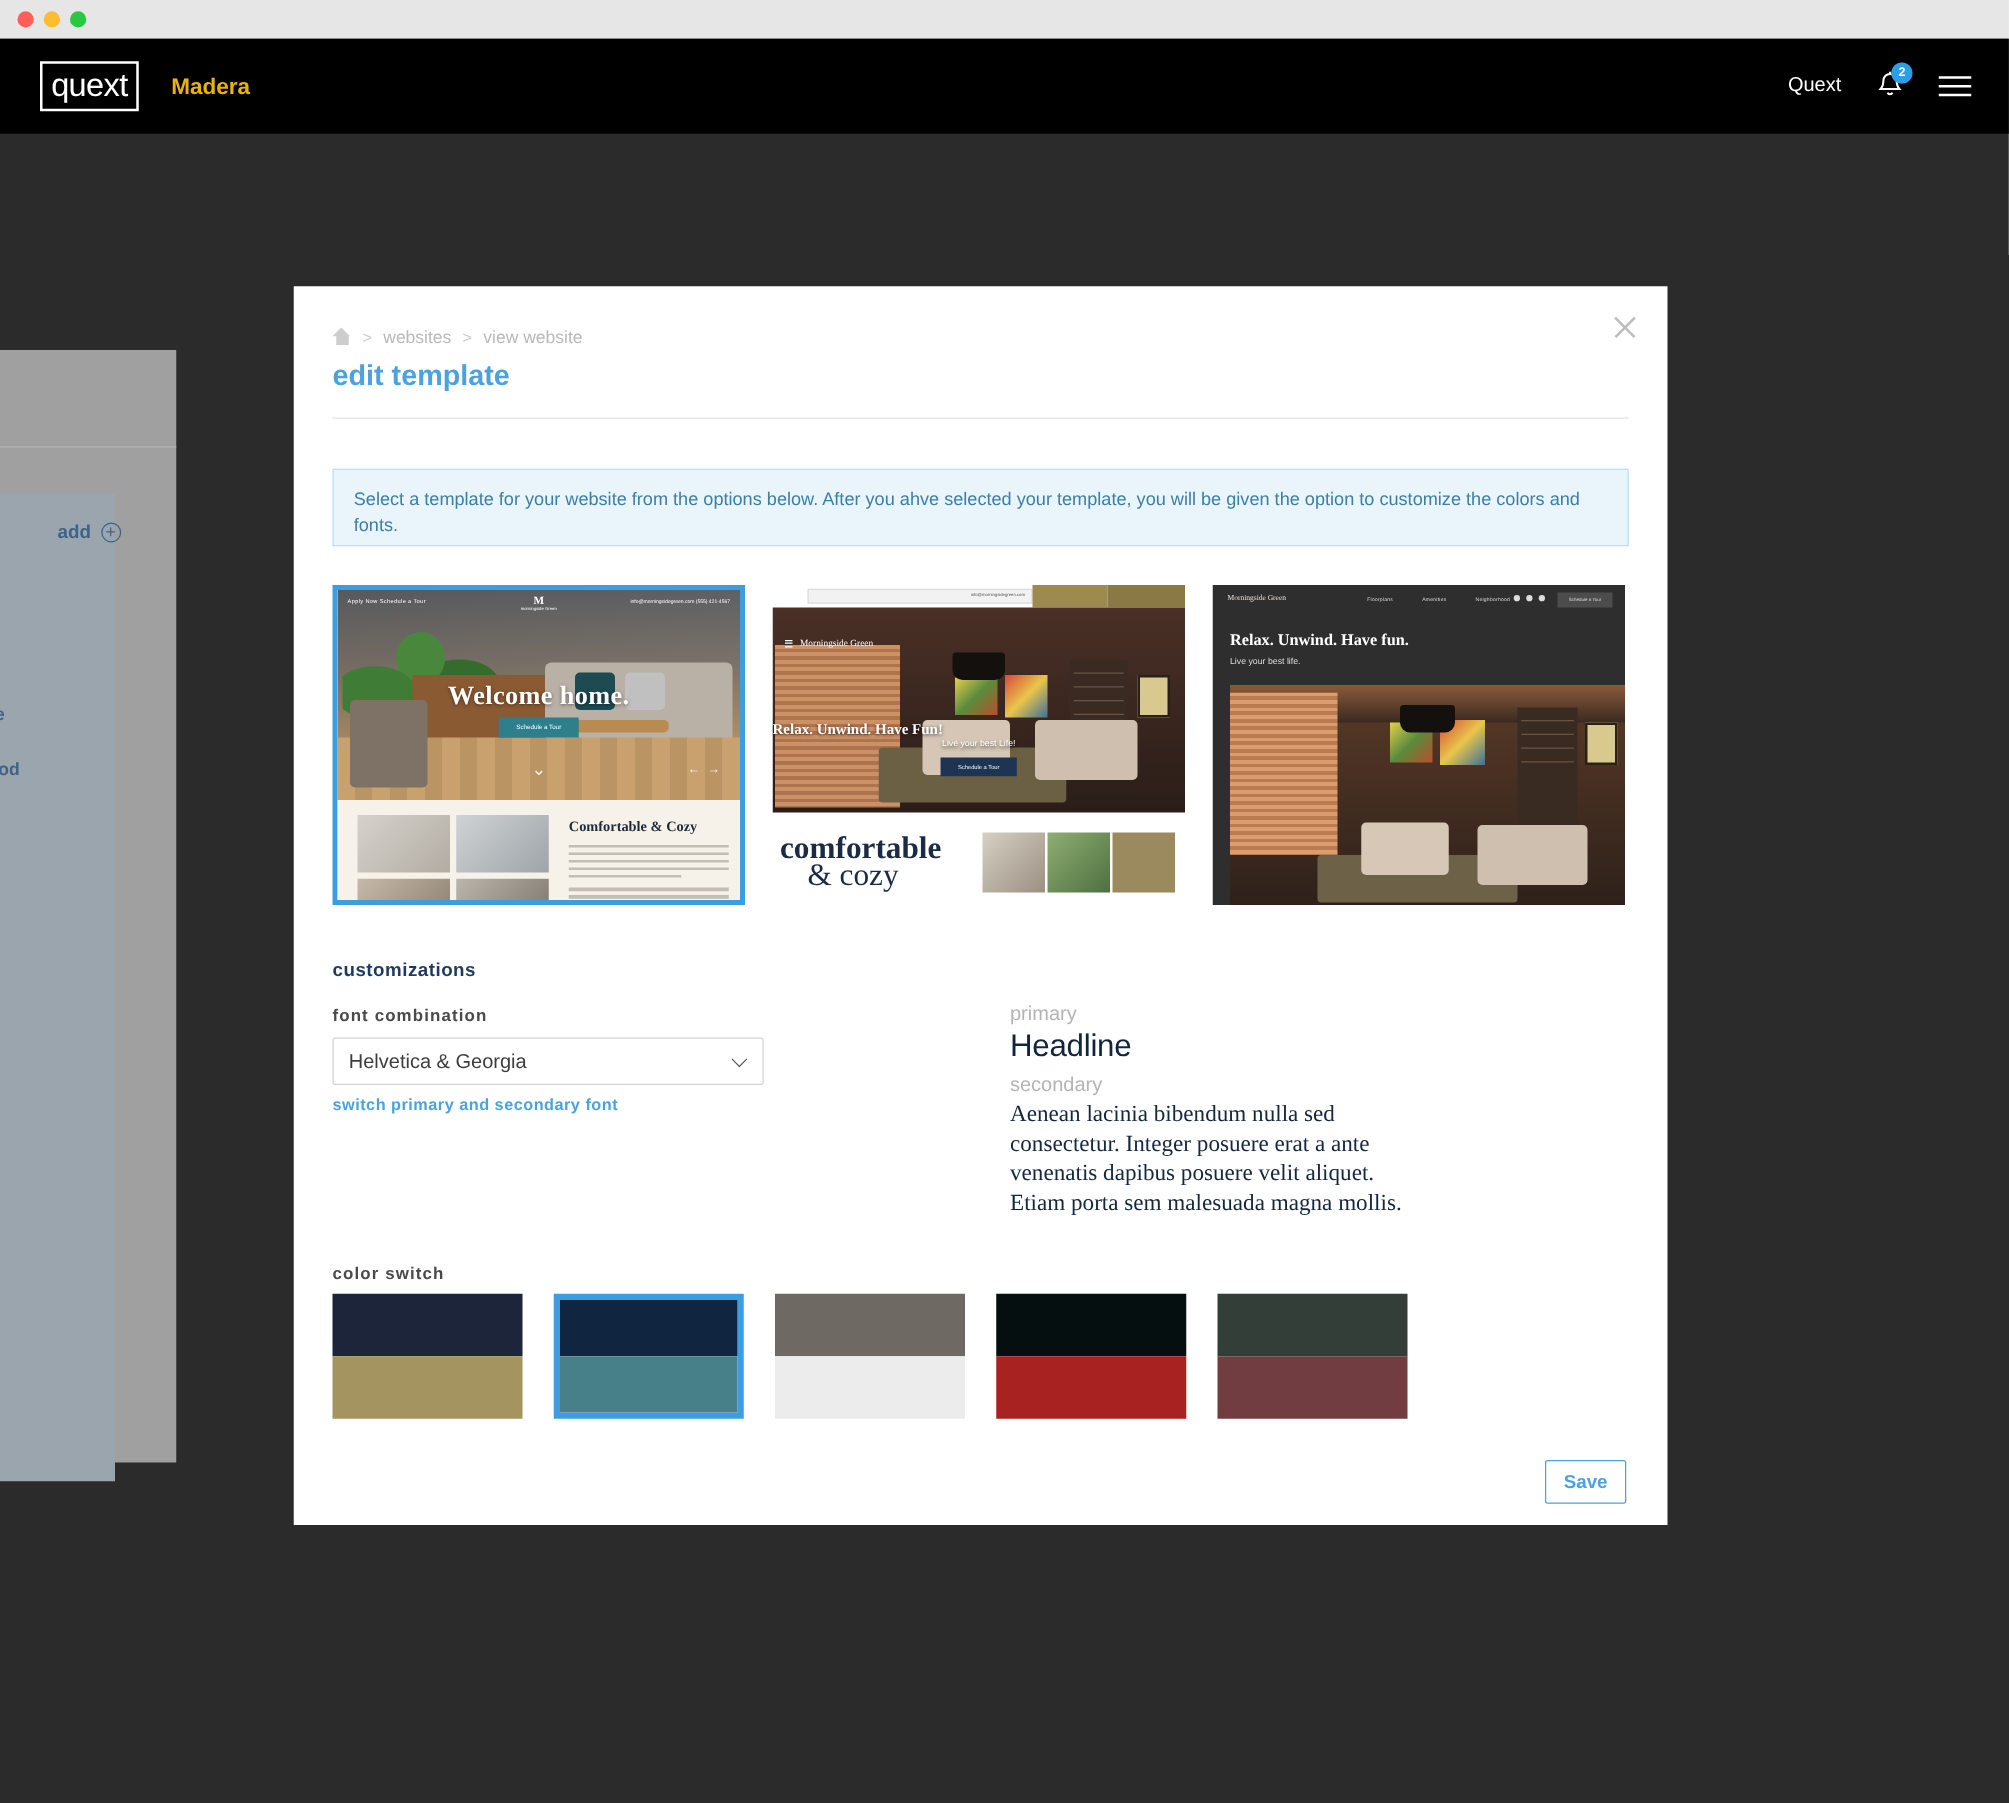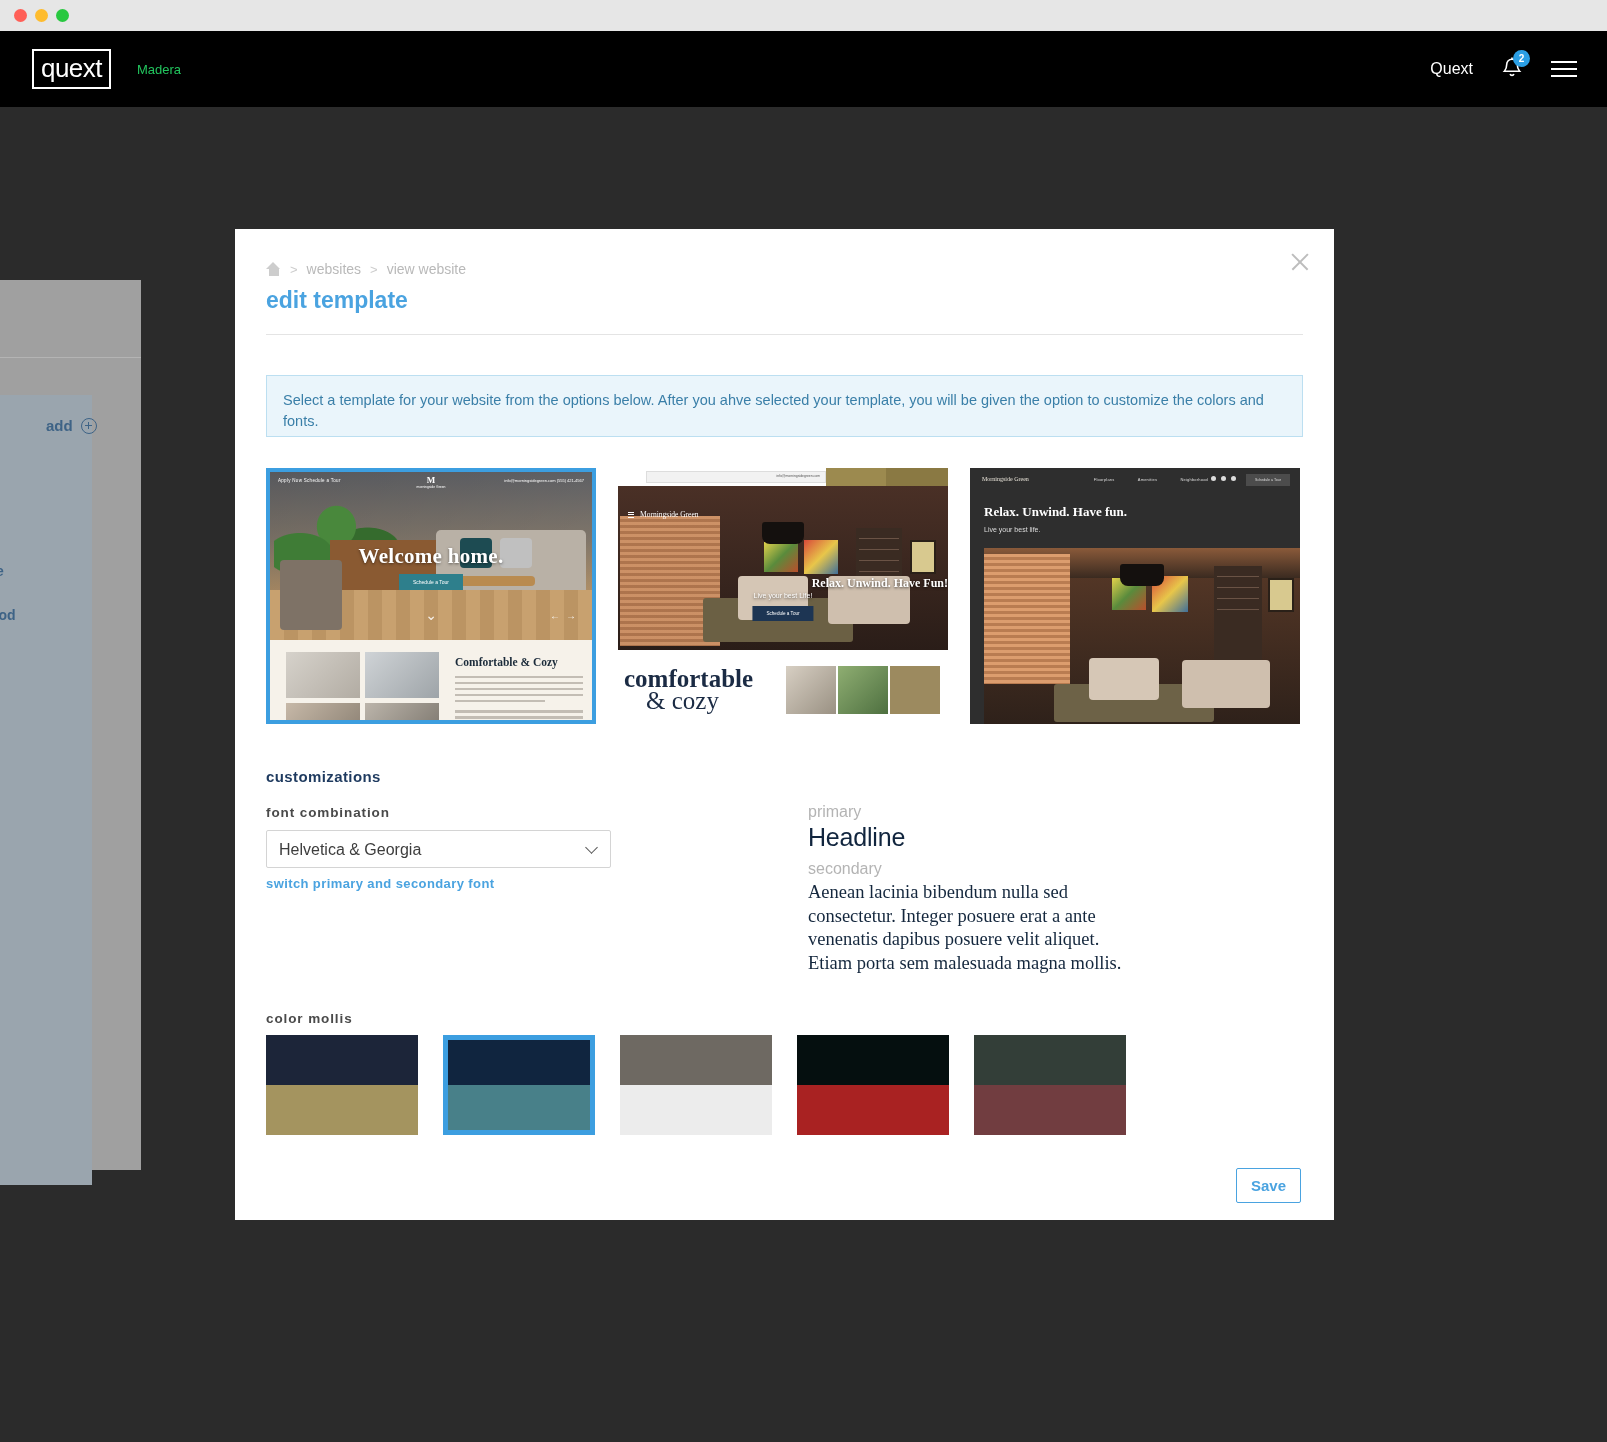--- a/index.html
+++ b/index.html
@@ -39,21 +39,21 @@
     border: 2px solid #ffffff;
     position: relative;
     display: flex; align-items: center; justify-content: center;
   }
   #brand-logo span {
     color: #ffffff; font-size: 26px; letter-spacing: -0.5px;
     font-family: "Liberation Sans", sans-serif;
     position: relative; top: -1px;
   }
   #brand-property {
-    margin-left: 26px; color: #22c55e; font-size: 13px;
+    margin-left: 26px; color: #eab308; font-size: 18px; font-weight: bold;
   }
   #nav-right {
     margin-left: auto; margin-right: 30px;
     display: flex; align-items: center; gap: 28px;
   }
   #nav-user { color: #ffffff; font-size: 16px; }
   #bell-wrap { position: relative; width: 22px; height: 26px; }
   #notif-badge {
     position: absolute; right: -7px; top: -6px;
     width: 17px; height: 17px; border-radius: 50%;
@@ -230,21 +230,21 @@
     background: repeating-linear-gradient(to bottom,#d99a6c 0 3px,#b87b51 3px 6px); opacity: .92; }
   .t1-rug { position: absolute; left: 85px; bottom: 8px; width: 150px; height: 44px; background: #6b6044; border-radius: 3px; }
   .t1-sofa1 { position: absolute; left: 120px; bottom: 30px; width: 70px; height: 44px; background: #d5c6b5; border-radius: 4px; }
   .t1-sofa2 { position: absolute; right: 38px; bottom: 26px; width: 82px; height: 48px; background: #cfbfae; border-radius: 4px; }
   .t1-lamp { position: absolute; left: 50%; top: 36px; transform: translateX(-50%); width: 42px; height: 22px; background: #14100e; border-radius: 3px 3px 8px 8px; }
   .t1-art1 { position: absolute; left: 146px; top: 56px; width: 34px; height: 30px; background: linear-gradient(135deg,#e3d24c,#5a8b3c,#bb4e2c); }
   .t1-art2 { position: absolute; left: 186px; top: 54px; width: 34px; height: 34px; background: linear-gradient(135deg,#d84a3a,#e8c64a,#3f6f9a); }
   .t1-shelf { position: absolute; right: 46px; top: 42px; width: 46px; height: 96px; background: #3a2b22; }
   .t1-shelf i { display: block; height: 1px; background: #6a5345; margin: 10px 3px; }
   .t1-frame { position: absolute; right: 12px; top: 54px; width: 26px; height: 34px; background: #d8c98f; border: 2px solid #2a2018; }
-  .t1-h1 { position: absolute; left: 0; right: 0; top: 90px; text-align: right; color: #fff; font-family: "Liberation Serif", serif; font-weight: bold; font-size: 12px; text-shadow: 0 1px 3px rgba(0,0,0,.7); }
+  .t1-h1 { position: absolute; left: 0; right: 0; top: 90px; text-align: left; color: #fff; font-family: "Liberation Serif", serif; font-weight: bold; font-size: 12px; text-shadow: 0 1px 3px rgba(0,0,0,.7); }
   .t1-h2 { position: absolute; left: 0; right: 0; top: 106px; text-align: center; color: #fff; font-size: 7px; text-shadow: 0 1px 3px rgba(0,0,0,.7); }
   .t1-cta { position: absolute; left: 50%; top: 120px; transform: translateX(-50%); background: #1d3553; color: #fff; font-size: 4.6px; padding: 5px 14px; white-space: nowrap; }
   .t1-lower { position: absolute; left: 0; right: 0; top: 192px; bottom: 0; background: #fff; }
   .t1-comf { position: absolute; left: 6px; top: 8px; font-family: "Liberation Serif", serif; color: #1b2b44; line-height: 22px; }
   .t1-comf b { display: block; font-size: 25px; }
   .t1-comf span { display: block; font-size: 25px; margin-left: 22px; }
   .t1-tiles { position: absolute; left: 168px; top: 6px; display: flex; gap: 2px; }
   .t1-tile { width: 50px; height: 48px; }
   .t1-tile.a { background: linear-gradient(135deg,#d7cfc3,#9a9183); }
   .t1-tile.b { background: linear-gradient(135deg,#8fae72,#4e7040); }
@@ -546,21 +546,21 @@
     <option>Helvetica &amp; Georgia</option>
   </select>
   <div id="select-chevron"></div>
   <div id="switch-font-link">switch primary and secondary font</div>
 
   <div id="preview-primary-label">primary</div>
   <div id="preview-headline">Headline</div>
   <div id="preview-secondary-label">secondary</div>
   <div id="preview-body">Aenean lacinia bibendum nulla sed consectetur. Integer posuere erat a ante venenatis dapibus posuere velit aliquet. Etiam porta sem malesuada magna mollis.</div>
 
-  <div id="color-pallet-label">color mollis</div>
+  <div id="color-pallet-label">color switch</div>
   <div id="swatch-row">
     <div class="swatch">
       <div class="half" style="background: rgb(28, 37, 57);"></div>
       <div class="half" style="background: rgb(164, 148, 95);"></div>
     </div>
     <div class="swatch selected" style="border-color: rgb(60, 158, 224);">
       <div class="half" style="background: rgb(16, 37, 63);"></div>
       <div class="half" style="background: rgb(72, 128, 137);"></div>
     </div>
     <div class="swatch">

